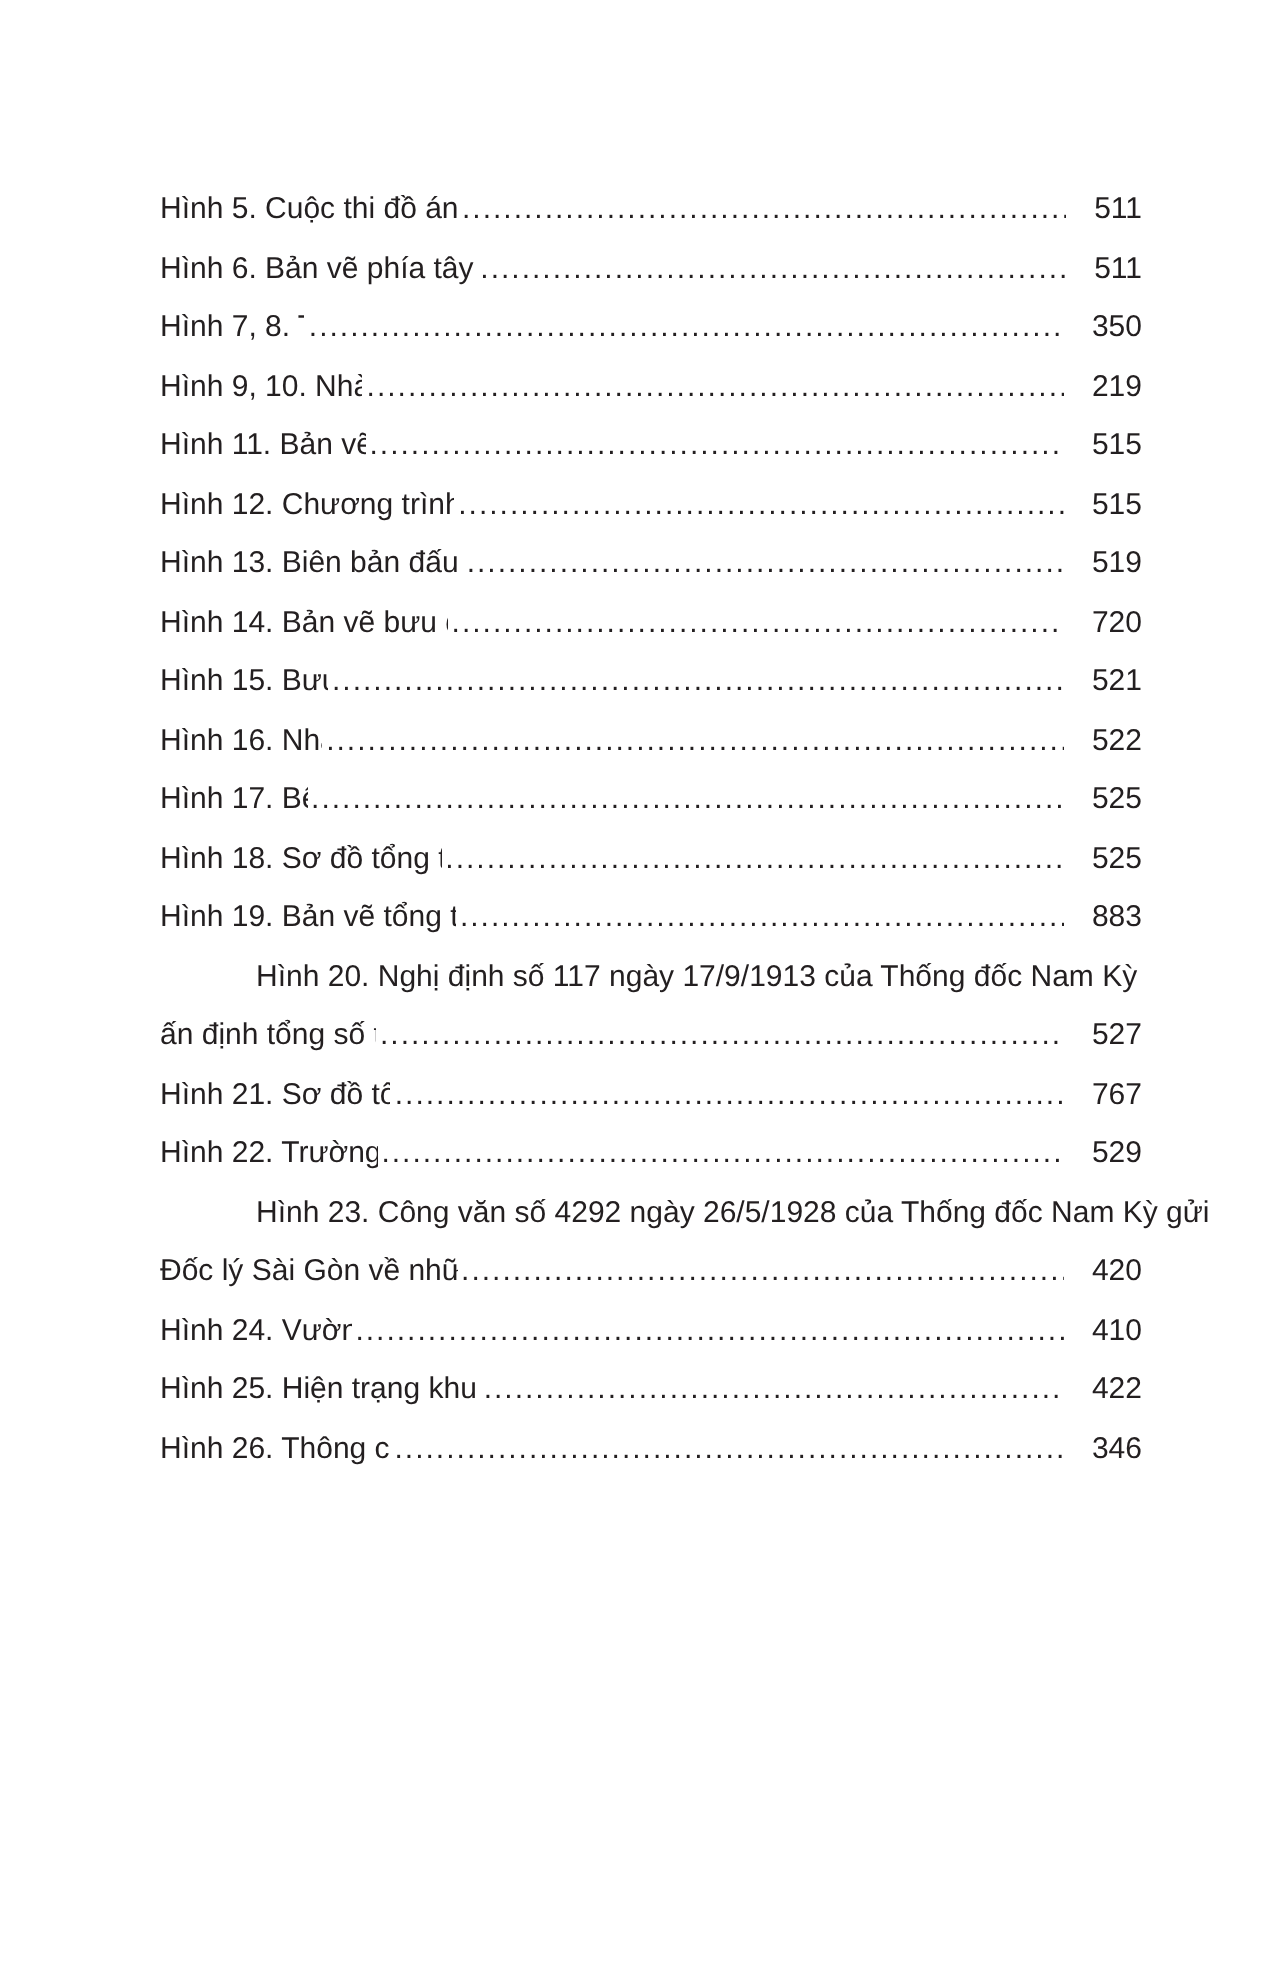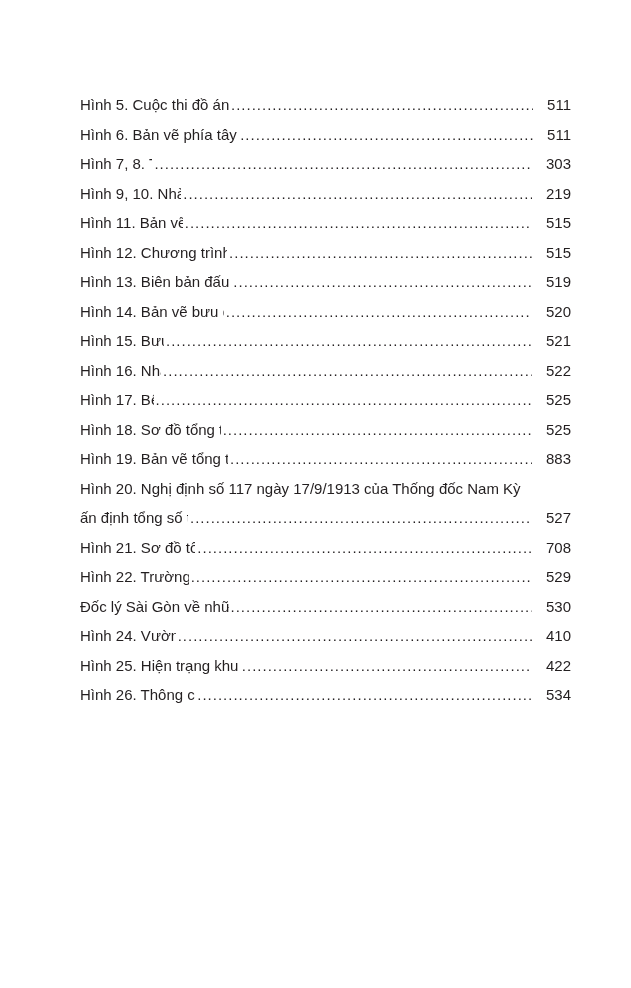--- a/index.html
+++ b/index.html
@@ -29,20 +29,21 @@
   }
   .toc-row {
     display: flex;
     align-items: baseline;
     line-height: 29.5px;
     white-space: nowrap;
   }
   .caption-line {
     line-height: 29.5px;
     white-space: nowrap;
+    margin-left: 48px;
   }
   .caption {
     flex: 0 1 auto;
     white-space: nowrap;
     overflow: hidden;
   }
   .leader {
     flex: 1 1 auto;
     overflow: hidden;
     white-space: nowrap;
@@ -75,21 +76,21 @@
         <div class="toc-row">
           <span class="caption">Hình 6. Bản vẽ phía tây vị trí xây dựng Tòa Thị chính ngày 31/3/1900.</span>
           <span class="leader"></span>
           <span class="pagenum">511</span>
         </div>
       </div>
       <div class="toc-entry">
         <div class="toc-row">
           <span class="caption">Hình 7, 8. Tòa Thị chính.</span>
           <span class="leader"></span>
-          <span class="pagenum">303</span>
+          <span class="pagenum">350</span>
         </div>
       </div>
       <div class="toc-entry">
         <div class="toc-row">
           <span class="caption">Hình 9, 10. Nhà thờ Đức Bà Sài Gòn.</span>
           <span class="leader"></span>
           <span class="pagenum">219</span>
         </div>
       </div>
       <div class="toc-entry">
@@ -110,21 +111,21 @@
         <div class="toc-row">
           <span class="caption">Hình 13. Biên bản đấu thầu xây dựng Bưu điện ngày 02/12/1865.</span>
           <span class="leader"></span>
           <span class="pagenum">519</span>
         </div>
       </div>
       <div class="toc-entry">
         <div class="toc-row">
           <span class="caption">Hình 14. Bản vẽ bưu điện đầu tiên của thành phố năm 1865.</span>
           <span class="leader"></span>
-          <span class="pagenum">520</span>
+          <span class="pagenum">720</span>
         </div>
       </div>
       <div class="toc-entry">
         <div class="toc-row">
           <span class="caption">Hình 15. Bưu điện thành phố.</span>
           <span class="leader"></span>
           <span class="pagenum">521</span>
         </div>
       </div>
       <div class="toc-entry">
@@ -160,52 +161,53 @@
         <div class="toc-row">
           <span class="caption">ấn định tổng số tiền dùng để xây trường.</span>
           <span class="leader"></span>
           <span class="pagenum">527</span>
         </div>
       </div>
       <div class="toc-entry">
         <div class="toc-row">
           <span class="caption">Hình 21. Sơ đồ tổng thể và ảnh ngôi trường.</span>
           <span class="leader"></span>
-          <span class="pagenum">708</span>
+          <span class="pagenum">767</span>
         </div>
       </div>
       <div class="toc-entry">
         <div class="toc-row">
           <span class="caption">Hình 22. Trường Pétrus Trương Vĩnh Ký.</span>
           <span class="leader"></span>
           <span class="pagenum">529</span>
         </div>
       </div>
       <div class="toc-entry">
+        <div class="caption-line">Hình 23. Công văn số 4292 ngày 26/5/1928 của Thống đốc Nam Kỳ gửi</div>
         <div class="toc-row">
           <span class="caption">Đốc lý Sài Gòn về những khó khăn trong việc xây dựng trường.</span>
           <span class="leader"></span>
-          <span class="pagenum">530</span>
+          <span class="pagenum">420</span>
         </div>
       </div>
       <div class="toc-entry">
         <div class="toc-row">
           <span class="caption">Hình 24. Vườn bách thảo Sài Gòn.</span>
           <span class="leader"></span>
           <span class="pagenum">410</span>
         </div>
       </div>
       <div class="toc-entry">
         <div class="toc-row">
           <span class="caption">Hình 25. Hiện trạng khu vực tại vị trí dự kiến xây dựng chợ Bến Thành.</span>
           <span class="leader"></span>
           <span class="pagenum">422</span>
         </div>
       </div>
       <div class="toc-entry">
         <div class="toc-row">
           <span class="caption">Hình 26. Thông cáo mời thầu xây dựng chợ.</span>
           <span class="leader"></span>
-          <span class="pagenum">534</span>
+          <span class="pagenum">346</span>
         </div>
       </div>
     </div>
 </div>
 
 </body></html>

